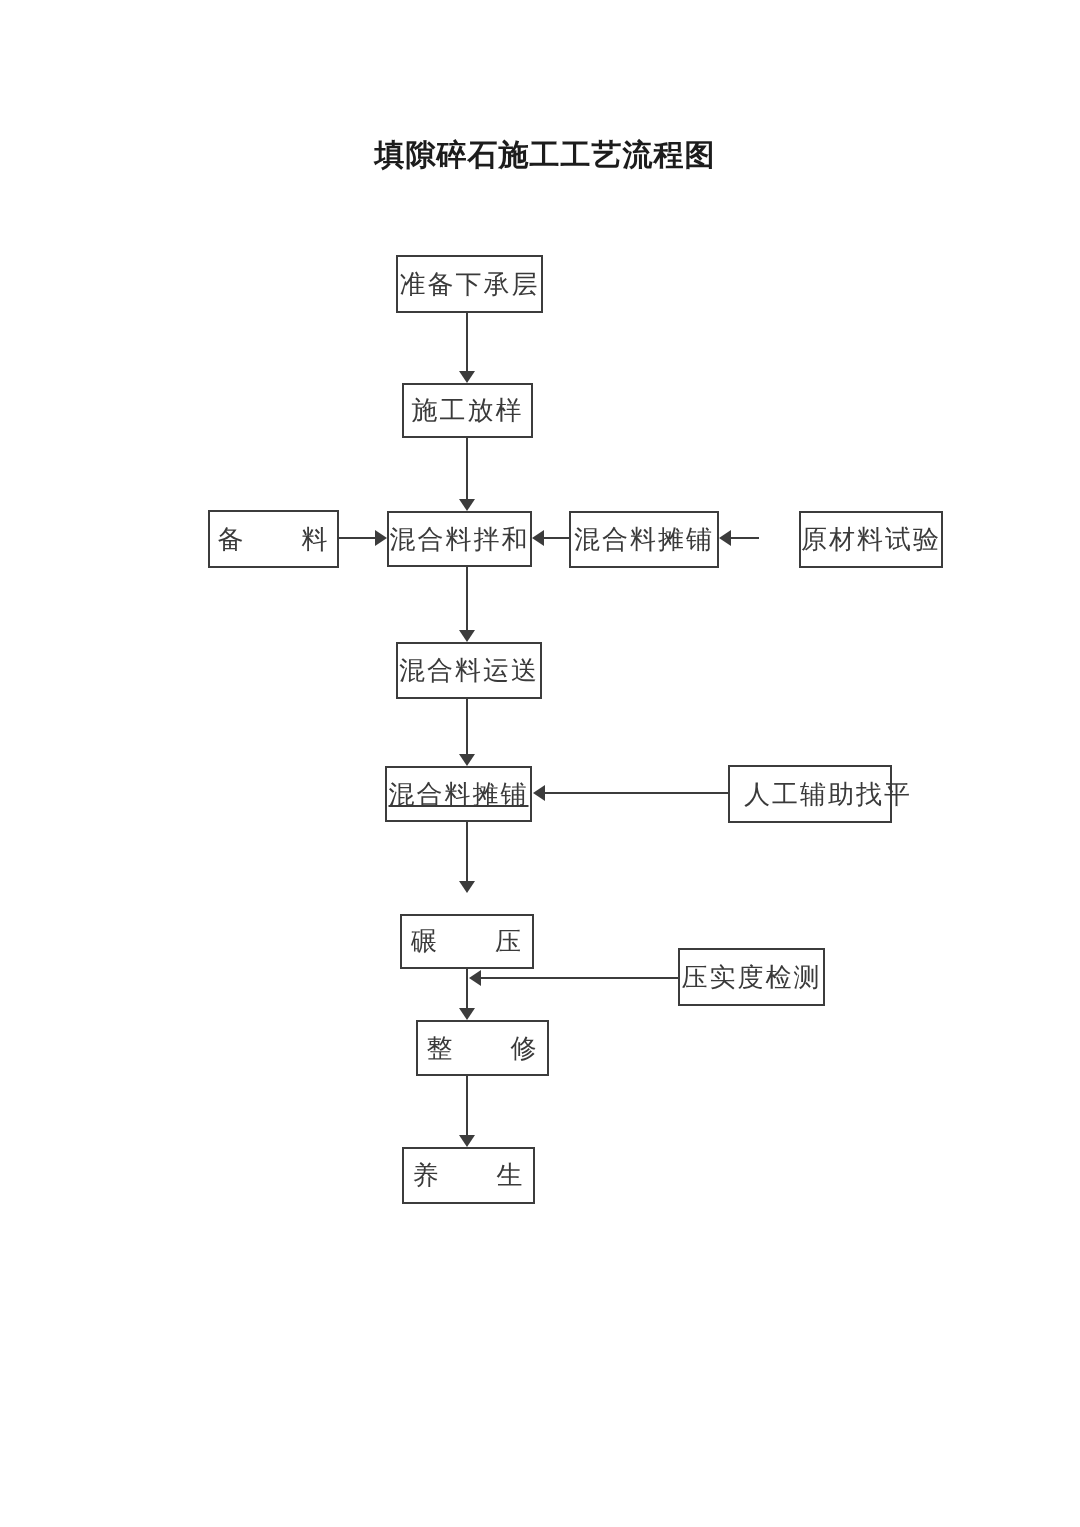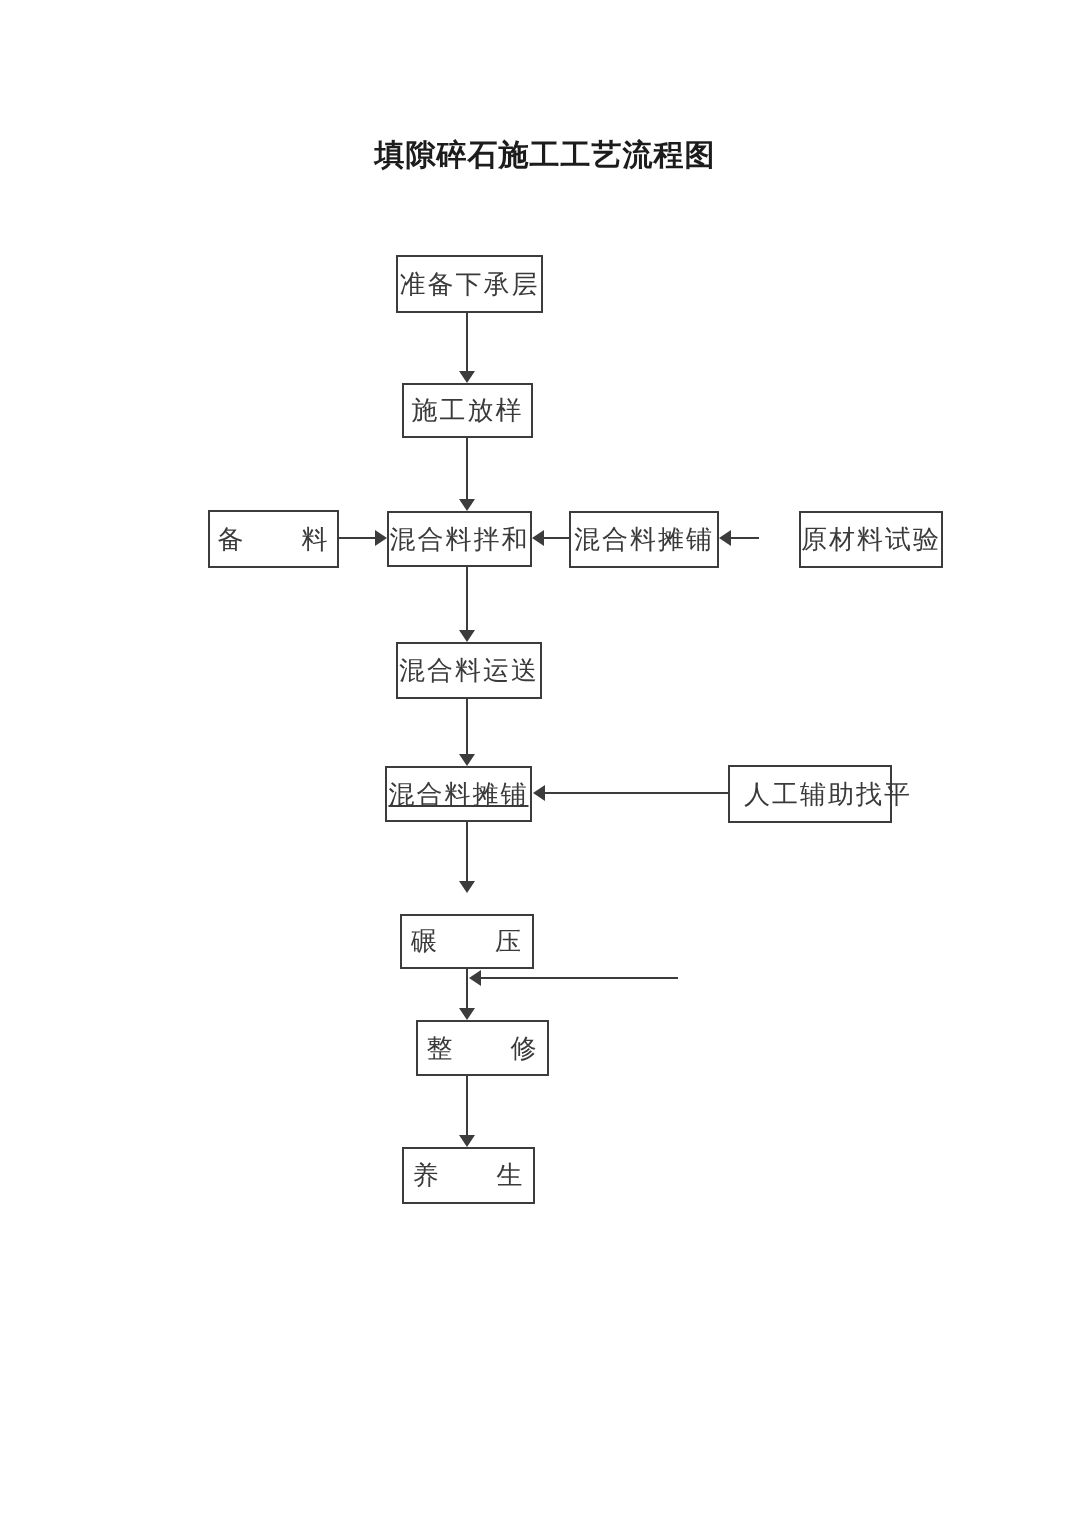--- a/index.html
+++ b/index.html
@@ -109,16 +109,17 @@
   <div class="node pos-prepare">准备下承层</div>
   <div class="node pos-layout">施工放样</div>
   <div class="node pos-beiliao">备　　料</div>
   <div class="node pos-mixing">混合料拌和</div>
   <div class="node pos-design">混合料摊铺</div>
   <div class="node pos-rawtest">原材料试验</div>
   <div class="node pos-transport">混合料运送</div>
   <div class="node pos-paving">混合料摊铺</div>
   <div class="node pos-leveling">人工辅助找平</div>
   <div class="node pos-rolling">碾　　压</div>
+  <div class="node pos-comptest">压实度检测</div>
   <div class="node pos-trimming">整　　修</div>
   <div class="node pos-curing">养　　生</div>
 
 </div>
 
 </body></html>

